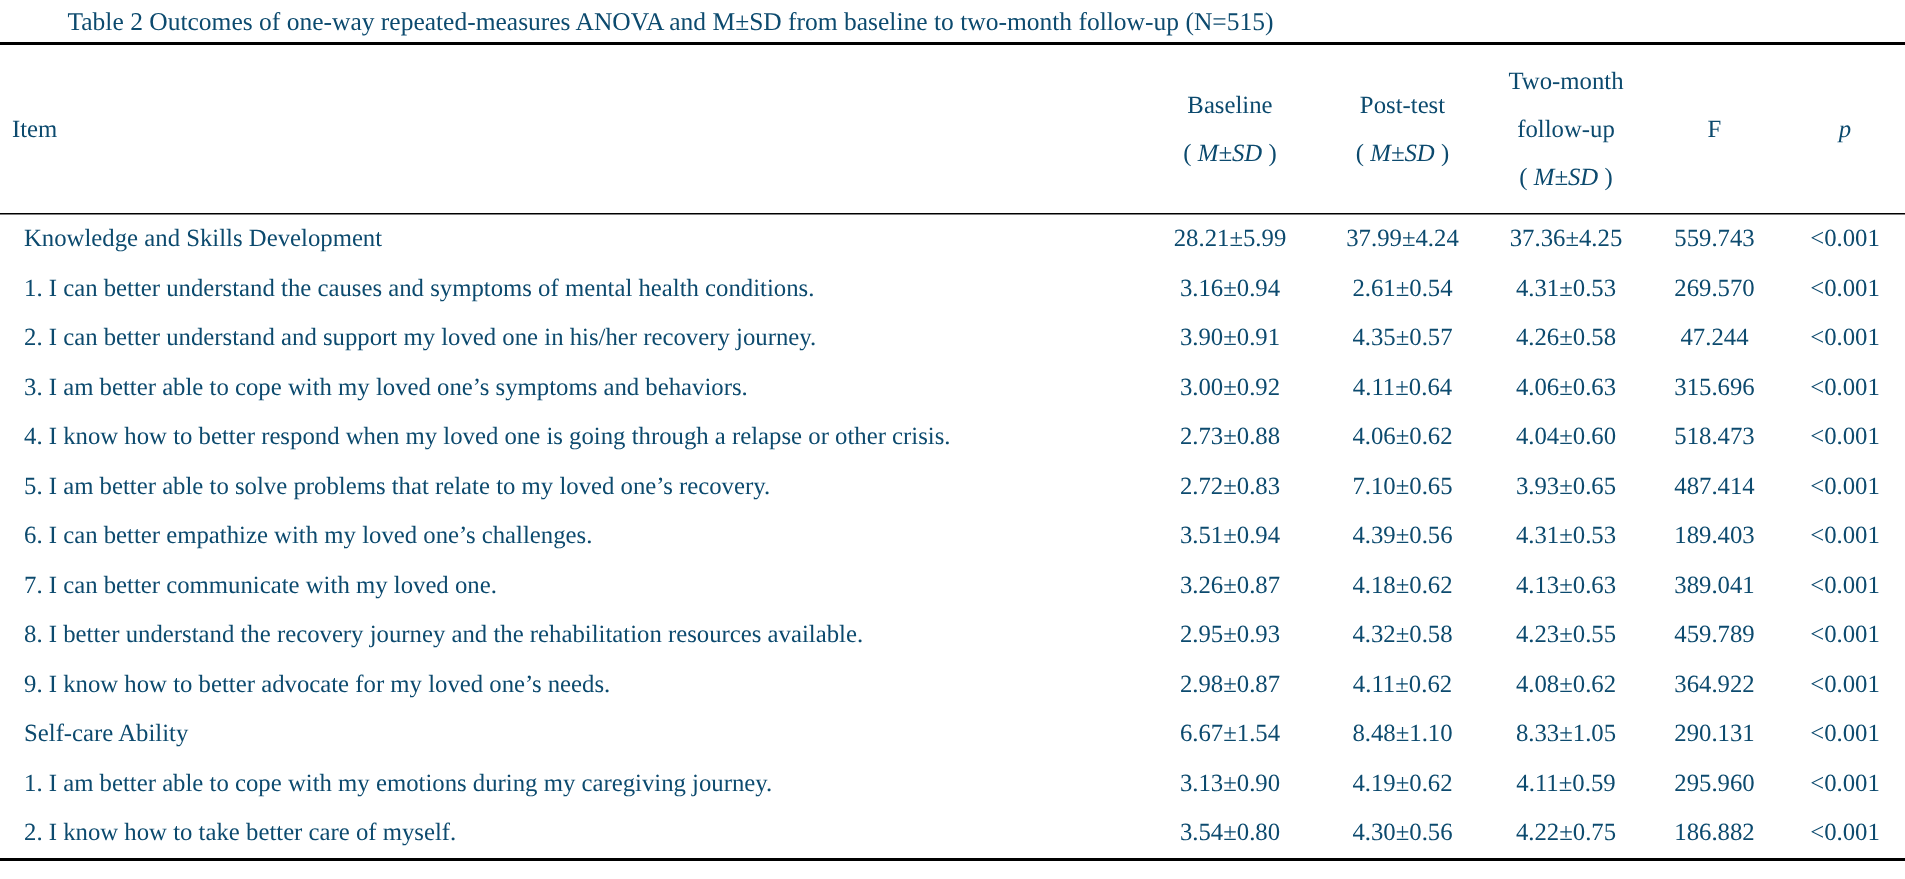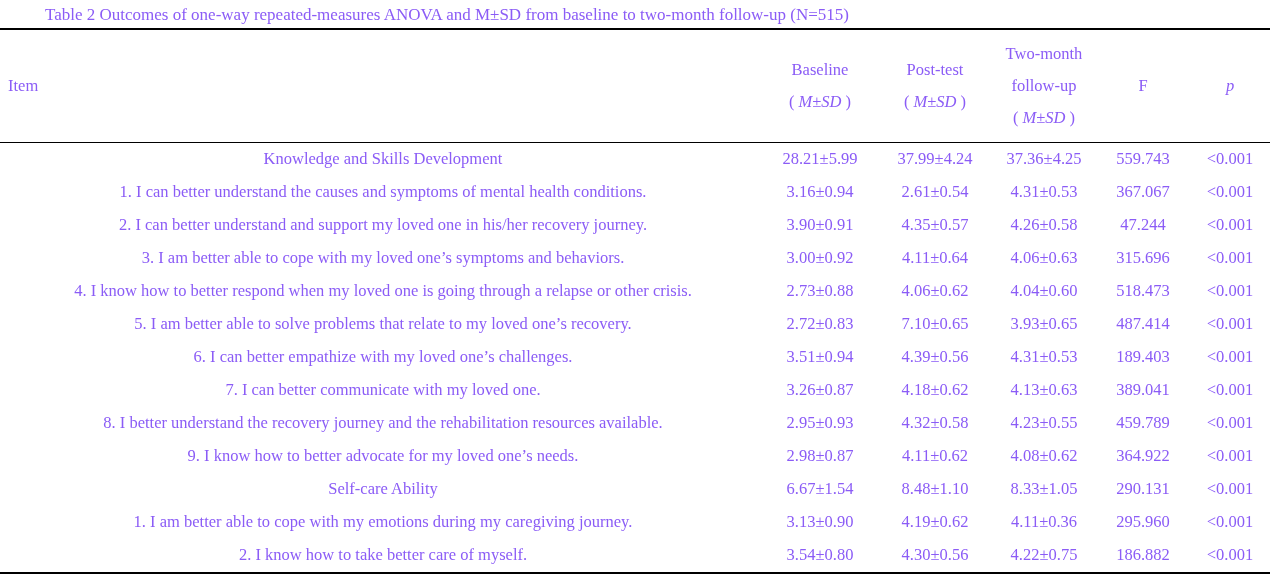--- a/index.html
+++ b/index.html
@@ -1,20 +1,20 @@
 <!DOCTYPE html>
 <html><head>
 <meta charset="utf-8">
 <style>
   html, body { margin: 0; padding: 0; background: #ffffff; }
   .page {
     width: 1270px;
     height: 586px;
     background: #ffffff;
-    color: #8b5cf6;
+    color: #0c4a6e;
     font-family: "Liberation Serif", "DejaVu Serif", serif;
     overflow: hidden;
   }
   .caption {
     font-size: 17px;
     line-height: 24px;
     padding: 3px 0 0 45px;
     height: 25px;
     white-space: nowrap;
   }
@@ -45,21 +45,21 @@
   .hline { line-height: 32px; text-align: center; white-space: nowrap; }
   .it { font-style: italic; }
 
   tbody td {
     height: 33px;
     font-size: 16.5px;
     vertical-align: middle;
     padding: 0;
     white-space: nowrap;
   }
-  td.item-cell { text-align: center; padding-left: 4px; overflow: hidden; }
+  td.item-cell { text-align: left; padding-left: 16px; overflow: hidden; }
   td.num { text-align: center; }
 </style>
 </head>
 <body>
 
 <div class="page">
 
   <div class="caption">Table 2 Outcomes of one-way repeated-measures ANOVA and M±SD from baseline to two-month follow-up (N=515)</div>
 
   <table class="anova">
@@ -98,21 +98,21 @@
     <td class="num">37.99±4.24</td>
     <td class="num">37.36±4.25</td>
     <td class="num">559.743</td>
     <td class="num">&lt;0.001</td>
   </tr>
         <tr>
     <td class="item-cell">1. I can better understand the causes and symptoms of mental health conditions.</td>
     <td class="num">3.16±0.94</td>
     <td class="num">2.61±0.54</td>
     <td class="num">4.31±0.53</td>
-    <td class="num">367.067</td>
+    <td class="num">269.570</td>
     <td class="num">&lt;0.001</td>
   </tr>
         <tr>
     <td class="item-cell">2. I can better understand and support my loved one in his/her recovery journey.</td>
     <td class="num">3.90±0.91</td>
     <td class="num">4.35±0.57</td>
     <td class="num">4.26±0.58</td>
     <td class="num">47.244</td>
     <td class="num">&lt;0.001</td>
   </tr>
@@ -177,21 +177,21 @@
     <td class="num">6.67±1.54</td>
     <td class="num">8.48±1.10</td>
     <td class="num">8.33±1.05</td>
     <td class="num">290.131</td>
     <td class="num">&lt;0.001</td>
   </tr>
         <tr>
     <td class="item-cell">1. I am better able to cope with my emotions during my caregiving journey.</td>
     <td class="num">3.13±0.90</td>
     <td class="num">4.19±0.62</td>
-    <td class="num">4.11±0.36</td>
+    <td class="num">4.11±0.59</td>
     <td class="num">295.960</td>
     <td class="num">&lt;0.001</td>
   </tr>
         <tr>
     <td class="item-cell">2. I know how to take better care of myself.</td>
     <td class="num">3.54±0.80</td>
     <td class="num">4.30±0.56</td>
     <td class="num">4.22±0.75</td>
     <td class="num">186.882</td>
     <td class="num">&lt;0.001</td>

